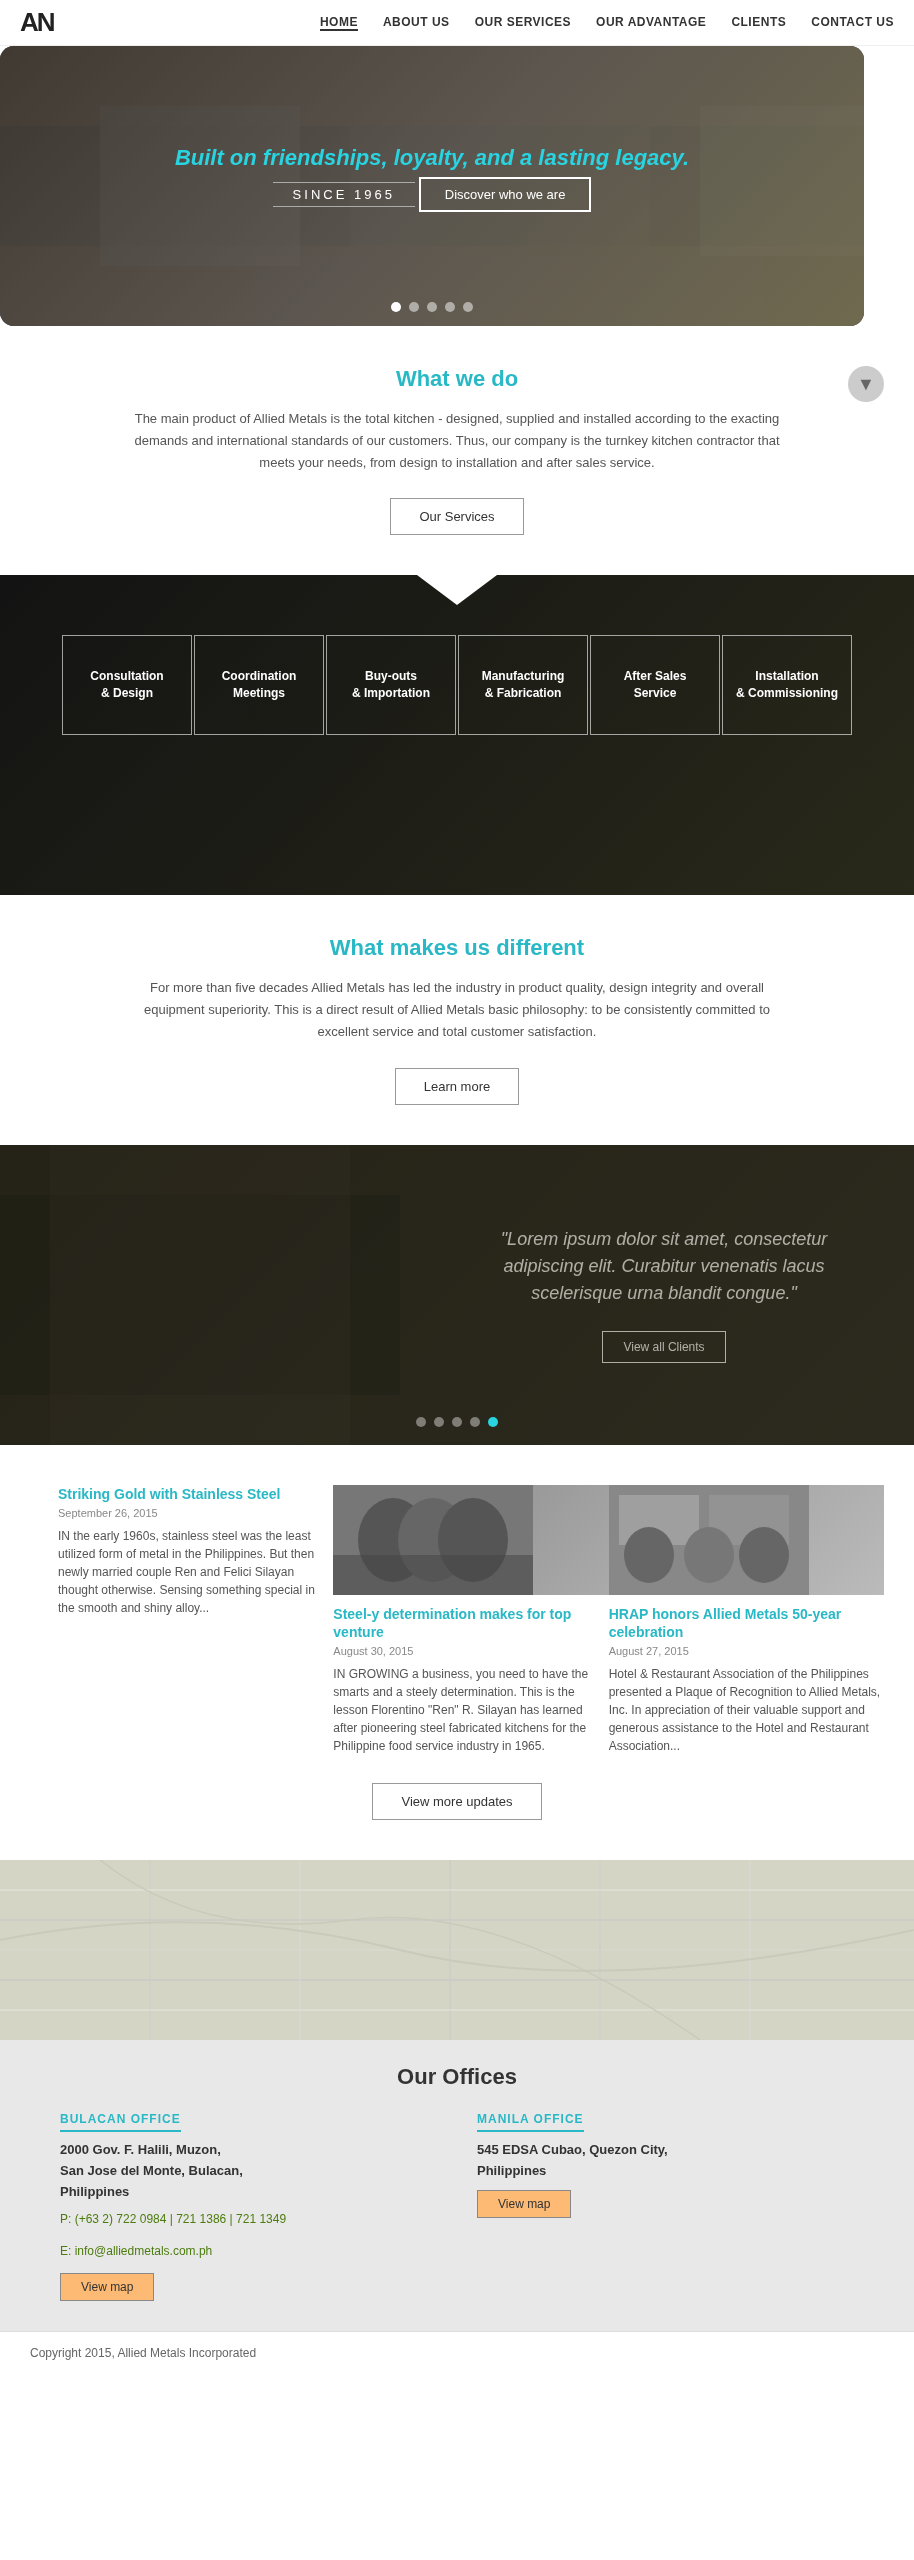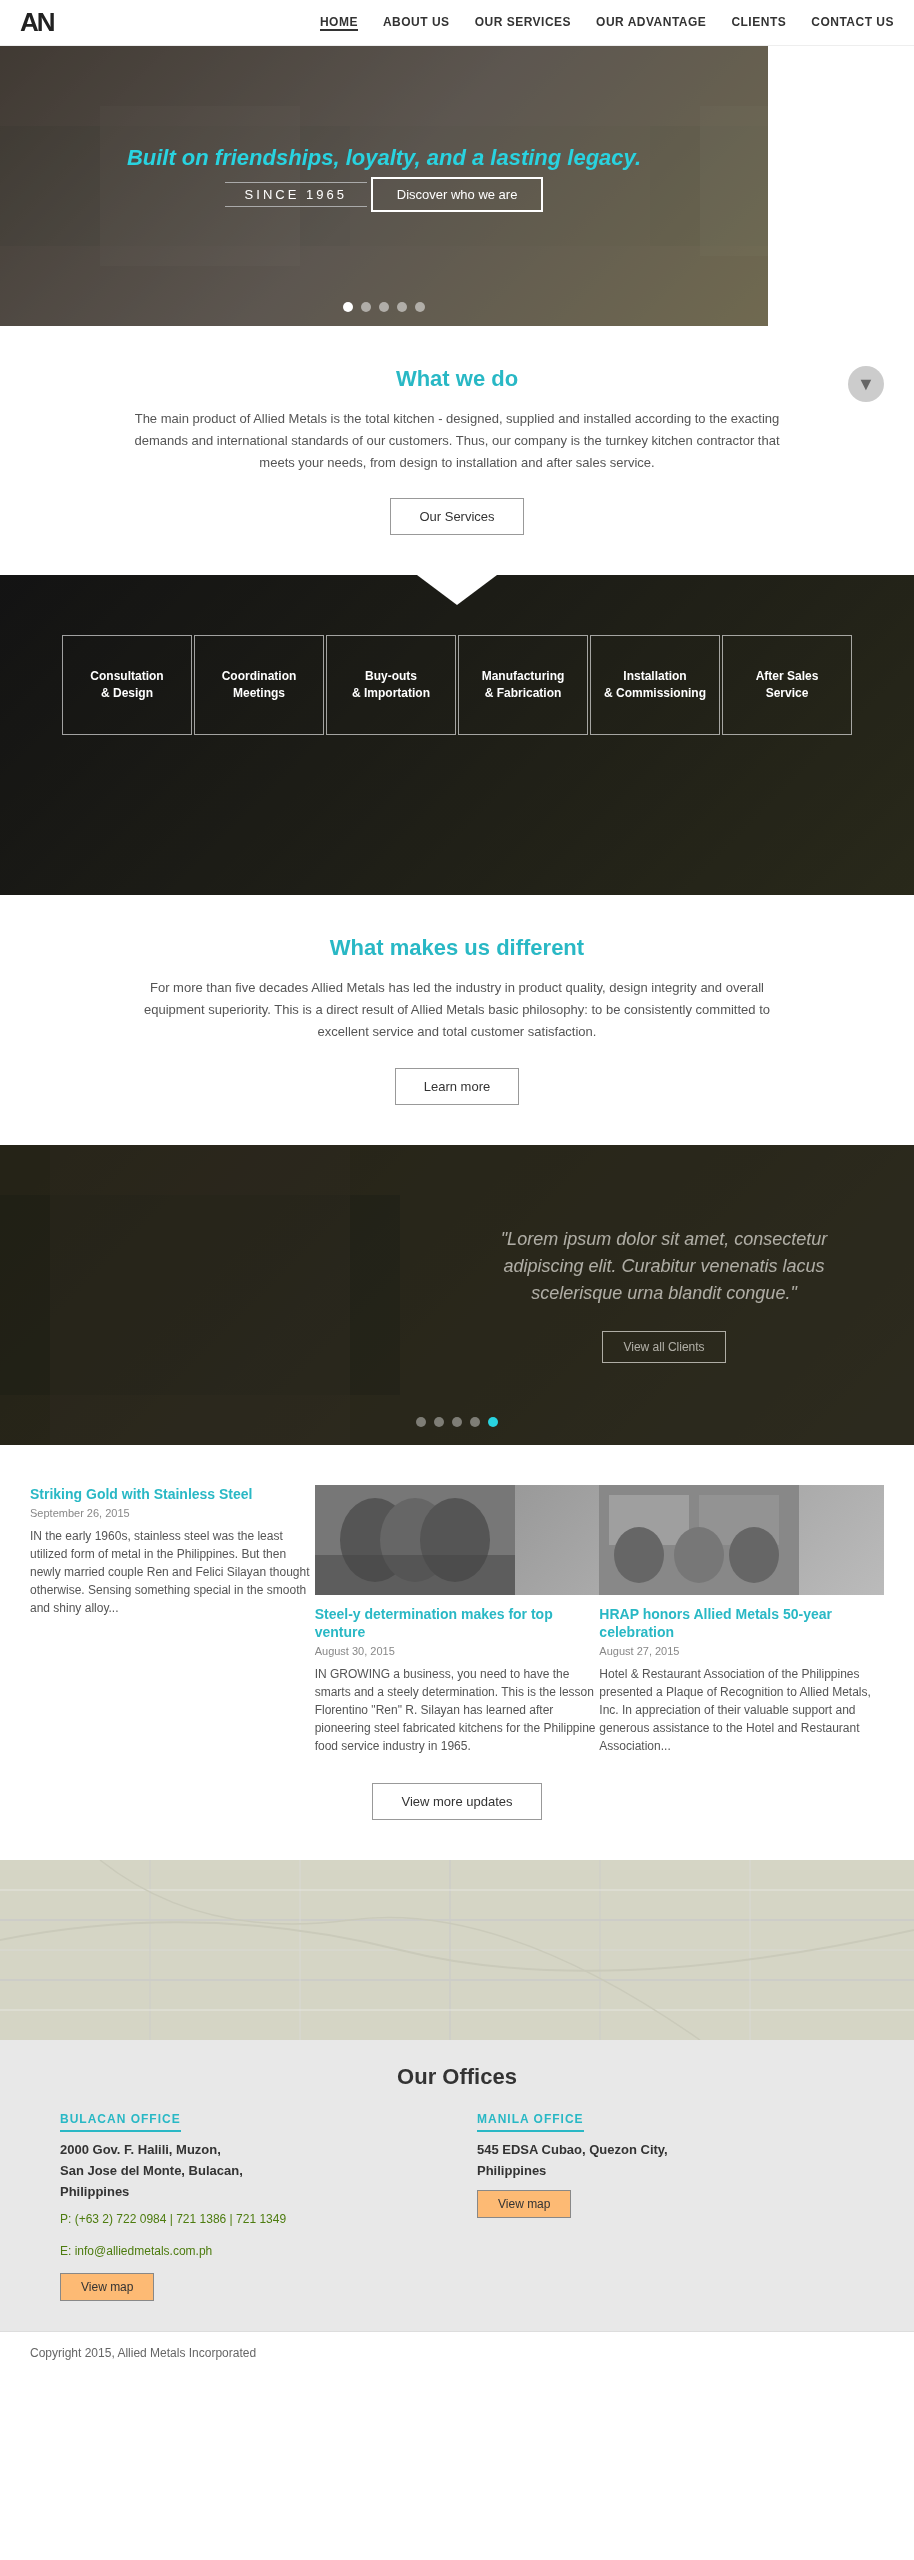--- a/index.html
+++ b/index.html
@@ -5,21 +5,21 @@
     * { box-sizing: border-box; margin: 0; padding: 0; }
     body { font-family: Arial, sans-serif; font-size: 14px; color: #333; background: #fff; width: 914px; }
 
     
     nav { display: flex; align-items: center; justify-content: space-between; padding: 8px 20px; background: #fff; border-bottom: 1px solid #eee; height: 46px; }
     .nav-links { display: flex; gap: 25px; }
     .nav-link { text-decoration: none; color: #333; font-size: 12px; font-weight: 600; letter-spacing: 0.5px; }
     .nav-link.active { color: #333; border-bottom: 2px solid #333; }
 
     
-    .hero { position: relative; width: 768px; height: 280px; background: linear-gradient(rgba(0,0,0,0.45), rgba(0,0,0,0.45)), #555; overflow: hidden; display: flex; align-items: center; justify-content: center; }
+    .hero { position: relative; width: 864px; height: 280px; background: linear-gradient(rgba(0,0,0,0.45), rgba(0,0,0,0.45)), #555; overflow: hidden; display: flex; align-items: center; justify-content: center; border-radius: 14px; }
     .hero-bg { position: absolute; inset: 0; background: linear-gradient(135deg, #3a3a3a 0%, #6a6a6a 50%, #8a8a6a 100%); }
     .hero-content { position: relative; text-align: center; color: #fff; }
     .hero-title { font-size: 22px; font-weight: 700; color: #29d3e0; margin-bottom: 6px; font-style: italic; }
     .hero-subtitle { font-size: 13px; letter-spacing: 3px; color: #fff; margin-bottom: 20px; border-top: 1px solid #aaa; border-bottom: 1px solid #aaa; padding: 4px 20px; display: inline-block; }
     .hero-btn { border: 2px solid #fff; color: #fff; background: transparent; padding: 8px 24px; font-size: 13px; cursor: pointer; }
     .hero-dots { position: absolute; bottom: 14px; left: 50%; transform: translateX(-50%); display: flex; gap: 8px; }
     .hero-dot { width: 10px; height: 10px; border-radius: 50%; background: rgba(255,255,255,0.5); }
     .hero-dot.active { background: #fff; }
 
     
@@ -44,21 +44,21 @@
     .testimonial-content { width: 380px; margin-right: 60px; text-align: center; color: #fff; }
     .testimonial-quote { font-size: 18px; font-style: italic; line-height: 1.5; margin-bottom: 24px; }
     .testimonial-btn { border: 1px solid #fff; color: #fff; background: transparent; padding: 8px 20px; font-size: 12px; cursor: pointer; }
     .testimonial-dots { position: absolute; bottom: 18px; left: 50%; transform: translateX(-50%); display: flex; gap: 8px; }
     .t-dot { width: 10px; height: 10px; border-radius: 50%; background: rgba(255,255,255,0.4); }
     .t-dot.active { background: #29d3e0; }
 
     
     .latest-updates { padding: 40px 30px; background: #fff; }
     .latest-title { text-align: center; font-size: 20px; font-weight: 600; margin-bottom: 28px; color: #333; }
-    .updates-grid { display: flex; margin-bottom: 28px; }
+    .updates-grid { display: flex; margin-bottom: 28px; margin-left: 28px; }
     .update-item { flex: 1; }
     .update-img-placeholder { width: 100%; height: 110px; background: linear-gradient(135deg, #bbb, #888); }
     .update-item-title { font-size: 14px; font-weight: 700; color: #29b8c5; margin-bottom: 4px; line-height: 1.3; }
     .update-item-date { font-size: 11px; color: #888; margin-bottom: 8px; }
     .update-item-text { font-size: 12px; color: #555; line-height: 1.5; }
     .updates-btn-wrap { text-align: center; }
 
     
     .offices { padding: 0; background: #e8e8e8; }
     .offices-map { width: 914px; height: 180px; background: #d0d0c0; position: relative; display: flex; align-items: center; justify-content: center; }
@@ -132,24 +132,24 @@
     <div class="service-card">
       <span class="svc-name">Coordination<br>Meetings</span>
     </div>
     <div class="service-card">
       <span class="svc-name">Buy-outs<br>&amp; Importation</span>
     </div>
     <div class="service-card">
       <span class="svc-name">Manufacturing<br>&amp; Fabrication</span>
     </div>
     <div class="service-card">
+      <span class="svc-name">After Sales<br>Service</span>
+    </div>
+    <div class="service-card">
       <span class="svc-name">Installation<br>&amp; Commissioning</span>
-    </div>
-    <div class="service-card">
-      <span class="svc-name">After Sales<br>Service</span>
     </div>
   </div>
 </div>
 
 <div class="different">
   <h2 class="section-title">What makes us different</h2>
   <p class="section-text">For more than five decades Allied Metals has led the industry in product quality, design integrity and overall equipment superiority. This is a direct result of Allied Metals basic philosophy: to be consistently committed to excellent service and total customer satisfaction.</p>
   <button class="outline-btn">Learn more</button>
 </div>
 

